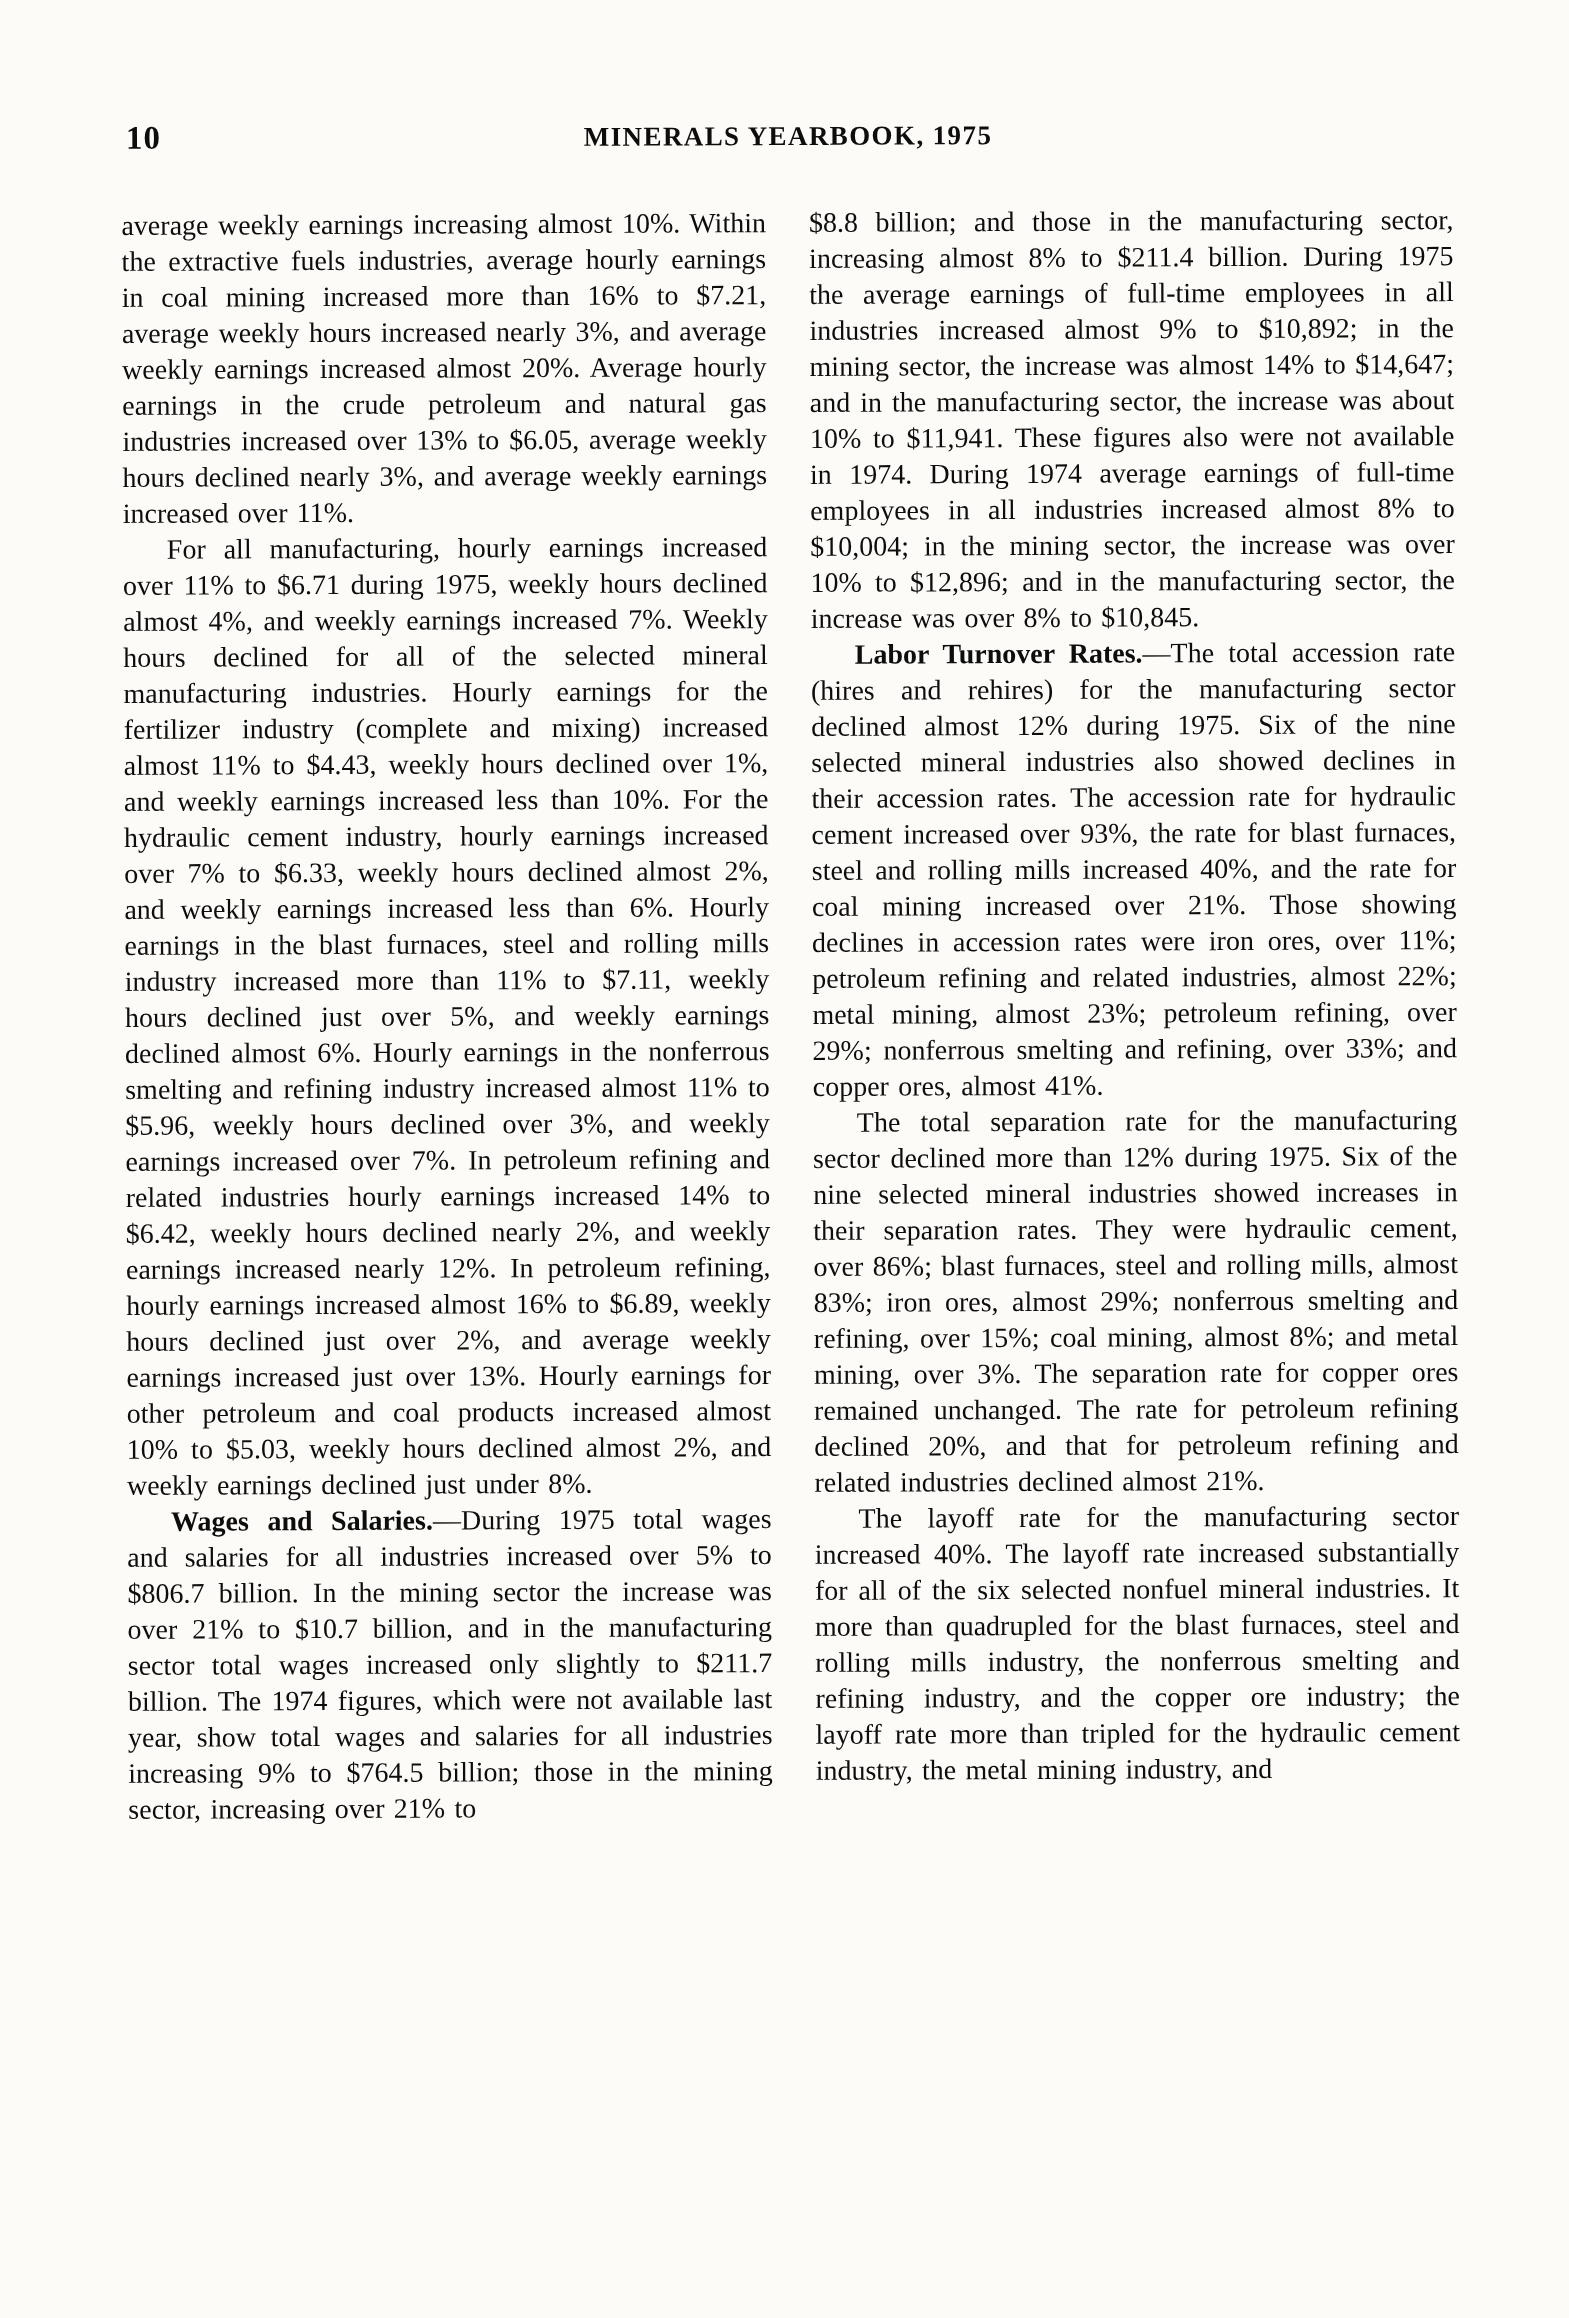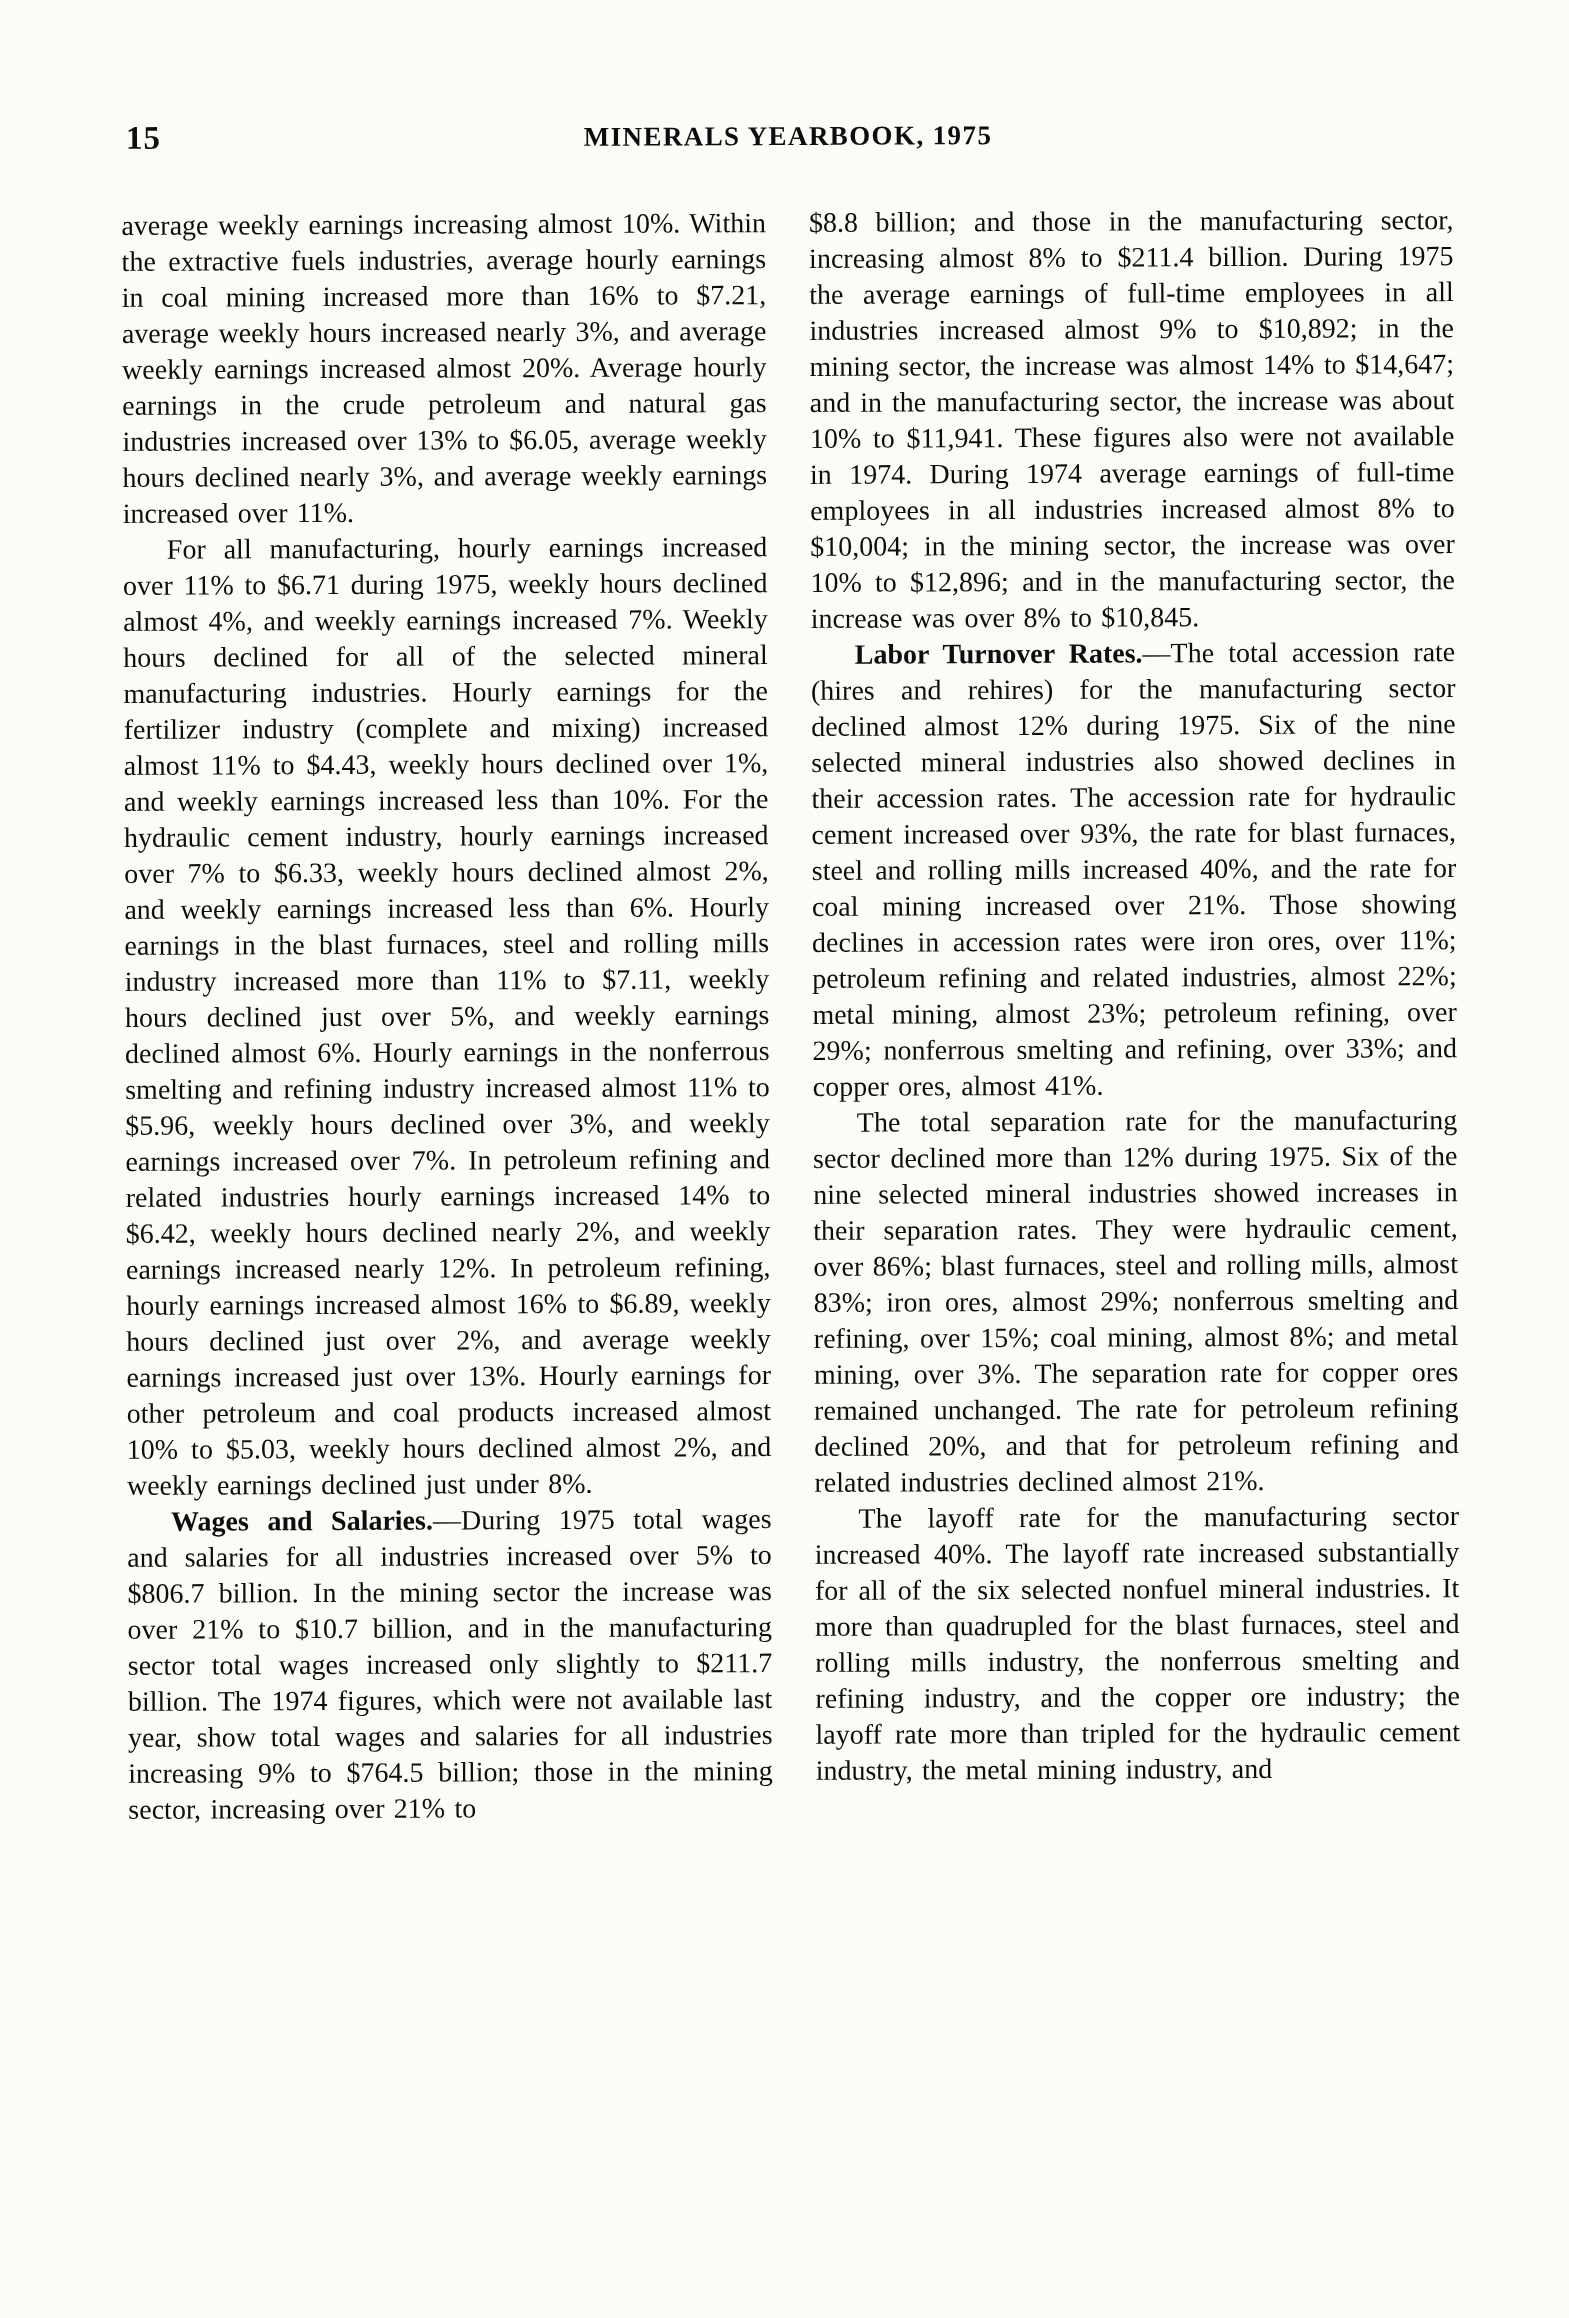--- a/index.html
+++ b/index.html
@@ -62,21 +62,21 @@
   }
   .lead {
     font-weight: bold;
   }
 </style>
 </head>
 <body>
 
 <div class="page-inner">
 
-  <div class="folio">15</div>
+  <div class="folio">10</div>
 
   <div class="running-title">MINERALS YEARBOOK, 1975</div>
 
   <div class="columns">
 
     <div class="col">
       <p><b class="lead"></b><span>average weekly earnings increasing almost 10%. Within the extractive fuels industries, average hourly earnings in coal mining increased more than 16% to $7.21, average weekly hours increased nearly 3%, and average weekly earnings increased almost 20%. Average hourly earnings in the crude petroleum and natural gas industries increased over 13% to $6.05, average weekly hours declined nearly 3%, and average weekly earnings increased over 11%.</span></p>
       <p class="indent"><b class="lead"></b><span>For all manufacturing, hourly earnings increased over 11% to $6.71 during 1975, weekly hours declined almost 4%, and weekly earnings increased 7%. Weekly hours declined for all of the selected mineral manufacturing industries. Hourly earnings for the fertilizer industry (complete and mixing) increased almost 11% to $4.43, weekly hours declined over 1%, and weekly earnings increased less than 10%. For the hydraulic cement industry, hourly earnings increased over 7% to $6.33, weekly hours declined almost 2%, and weekly earnings increased less than 6%. Hourly earnings in the blast furnaces, steel and rolling mills industry increased more than 11% to $7.11, weekly hours declined just over 5%, and weekly earnings declined almost 6%. Hourly earnings in the nonferrous smelting and refining industry increased almost 11% to $5.96, weekly hours declined over 3%, and weekly earnings increased over 7%. In petroleum refining and related industries hourly earnings increased 14% to $6.42, weekly hours declined nearly 2%, and weekly earnings increased nearly 12%. In petroleum refining, hourly earnings increased almost 16% to $6.89, weekly hours declined just over 2%, and average weekly earnings increased just over 13%. Hourly earnings for other petroleum and coal products increased almost 10% to $5.03, weekly hours declined almost 2%, and weekly earnings declined just under 8%.</span></p>
       <p class="indent"><b class="lead">Wages and Salaries.</b><span>—During 1975 total wages and salaries for all industries increased over 5% to $806.7 billion. In the mining sector the increase was over 21% to $10.7 billion, and in the manufacturing sector total wages increased only slightly to $211.7 billion. The 1974 figures, which were not available last year, show total wages and salaries for all industries increasing 9% to $764.5 billion; those in the mining sector, increasing over 21% to</span></p>
     </div>

